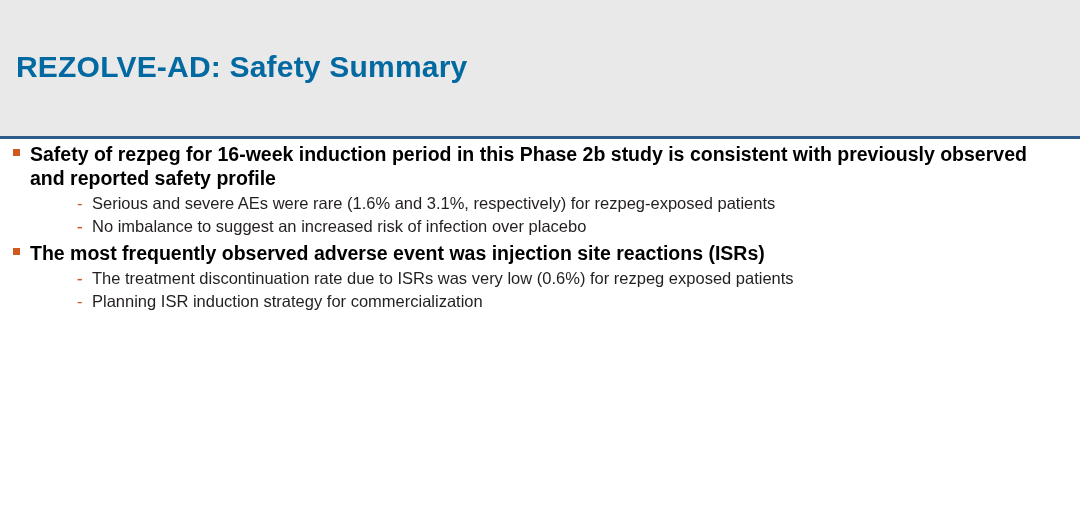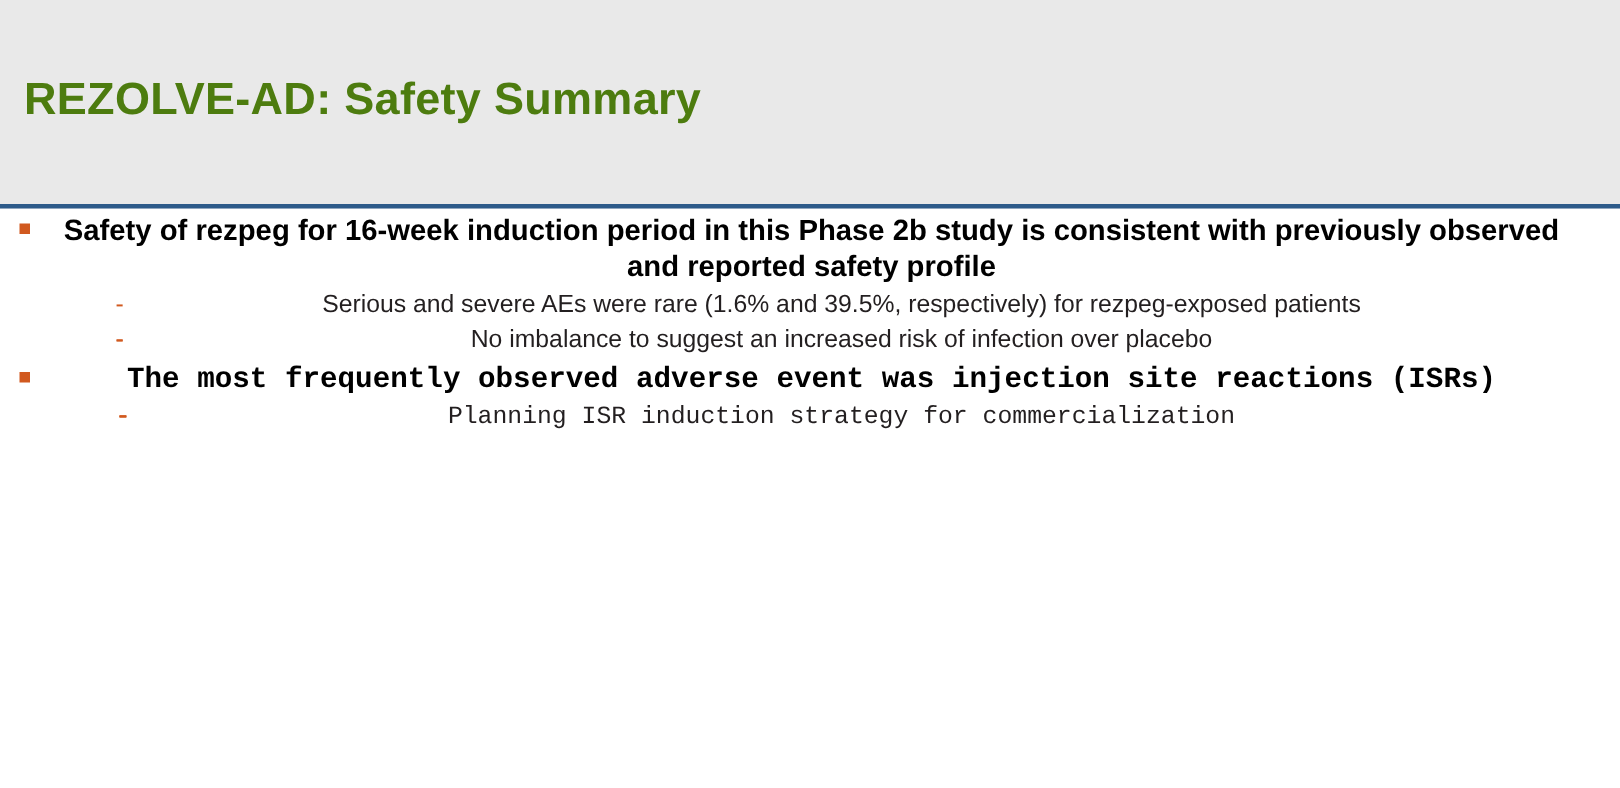--- a/index.html
+++ b/index.html
@@ -28,37 +28,36 @@
     height: 136px;
     background: #e9e9e9;
     border-bottom: 3px solid #2e5b8a;
   }
   .title-text {
     position: absolute;
     left: 16px;
     top: 50px;
     font-size: 30px;
     font-weight: bold;
-    color: #4d7c0f;
+    color: #0369a1;
     letter-spacing: 0.2px;
     white-space: nowrap;
   }
   
   .body {
     position: absolute;
     left: 0;
     top: 142px;
     width: 1080px;
     padding: 0;
   }
   ul.lvl1 {
     list-style: none;
     margin: 0;
     padding: 0;
-    text-align: center;
   }
   li.l1 {
     position: relative;
     padding-left: 30px;
     margin: 0 0 2px 0;
     font-size: 19.5px;
     font-weight: bold;
     color: #000000;
     line-height: 24px;
     padding-right: 28px;
@@ -98,21 +97,21 @@
     padding-right: 22px;
   }
   li.l2 > .b2 {
     position: absolute;
     left: 47px;
     top: 0px;
     color: #d1591f;
     font-size: 16.5px;
     line-height: 22px;
   }
-  .sp-top-6 { margin-top: 6px; font-family: Liberation Mono, monospace; }
+  .sp-top-6 { margin-top: 6px; }
   .sp-top-4 { margin-top: 4px; }
   .indent-extra { padding-left: 34px; }
 </style>
 </head>
 <body>
 
 <div class="slide">
 
   <div class="title-band">
     <div class="title-text">REZOLVE-AD: Safety Summary</div>
@@ -120,21 +119,21 @@
 
   <div class="body">
     <ul class="lvl1">
 
       <li class="l1">
         <span class="b1"></span>
         <span class="l1-text">Safety of rezpeg for 16-week induction period in this Phase 2b study is consistent with previously observed and reported safety profile</span>
         <ul class="lvl2">
           <li class="l2">
             <span class="b2">-</span>
-            <span>Serious and severe AEs were rare (1.6% and 39.5%, respectively) for rezpeg-exposed patients</span>
+            <span>Serious and severe AEs were rare (1.6% and 3.1%, respectively) for rezpeg-exposed patients</span>
           </li>
           <li class="l2">
             <span class="b2">-</span>
           </li>
           <li class="l2">
             <span class="b2">-</span>
             <span>No imbalance to suggest an increased risk of infection over placebo</span>
           </li>
         </ul>
       </li>
@@ -142,20 +141,21 @@
 
       <li class="l1 sp-top-6">
         <span class="b1"></span>
         <span class="l1-text">The most frequently observed adverse event was injection site reactions (ISRs)</span>
         <ul class="lvl2">
           <li class="l2">
             <span class="b2">-</span>
           </li>
           <li class="l2">
             <span class="b2">-</span>
+            <span>The treatment discontinuation rate due to ISRs was very low (0.6%) for rezpeg exposed patients</span>
           </li>
           <li class="l2">
             <span class="b2">-</span>
             <span>Planning ISR induction strategy for commercialization</span>
           </li>
         </ul>
       </li>
 
     </ul>
   </div>

